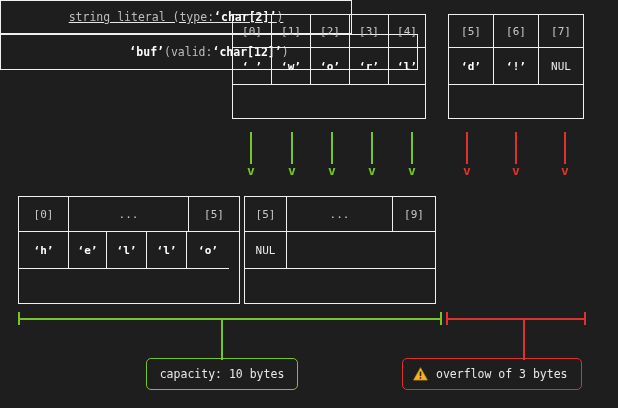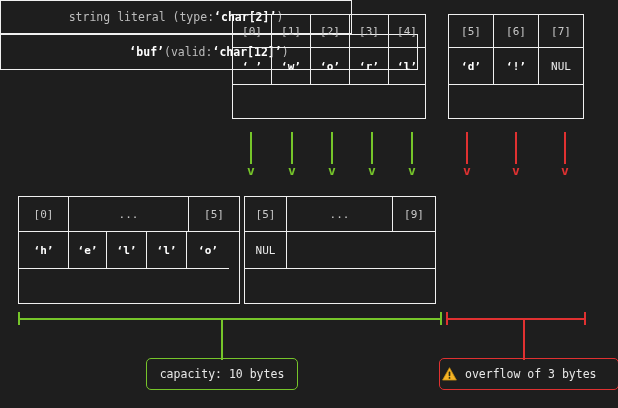--- a/index.html
+++ b/index.html
@@ -32,21 +32,21 @@
     box-sizing:border-box;
     display:flex;align-items:center;justify-content:center;
     font-size:11.5px;color:#bdbdbd;white-space:nowrap;
   }
   .footer-cell b{color:#ffffff;}
 
   
   #lit-left{left:232px;top:14px;width:194px;height:105px;}
   #lit-right{left:448px;top:14px;width:136px;height:105px;}
   #lit-footer{left:232px;top:85px;width:352px;height:34px;border:1px solid #f0f0f0;
-              box-sizing:border-box;display:flex;align-items:center;justify-content:center;}
+              box-sizing:border-box;display:flex;align-items:center;justify-content:center;text-decoration:underline;}
 
   
   #buf-left{left:18px;top:196px;width:222px;height:108px;}
   #buf-right{left:244px;top:196px;width:192px;height:108px;}
   #buf-footer{left:18px;top:268px;width:418px;height:36px;border:1px solid #f0f0f0;
               box-sizing:border-box;display:flex;align-items:center;justify-content:center;}
   #after-box{
     position:absolute;left:446px;top:196px;width:140px;height:108px;
     border:1px solid #f0f0f0;box-sizing:border-box;
     display:flex;align-items:center;justify-content:center;
@@ -65,25 +65,25 @@
   .span-line{position:absolute;height:2px;}
   .span-cap{position:absolute;width:2px;height:13px;}
   .span-drop{position:absolute;width:2px;}
 
   
   .callout{
     position:absolute;box-sizing:border-box;
     border-radius:5px;border:1px solid;
     display:flex;align-items:center;
     font-size:11.5px;color:#e8e8e8;
-    padding:0 2px;white-space:nowrap;
+    padding:0 10px;white-space:nowrap;
   }
   #cap-box{left:146px;top:358px;width:152px;height:32px;border-color:#76c52a;
            justify-content:center;}
-  #ovf-box{left:439px;top:358px;width:180px;height:32px;border-color:#e03131;}
+  #ovf-box{left:402px;top:358px;width:180px;height:32px;border-color:#e03131;}
   #ovf-box .warn{margin-right:8px;display:inline-flex;flex:0 0 auto;}
 </style>
 </head>
 <body>
 
 <div class="stage">
 
   <div class="tbl" id="lit-left">
     <div class="row" style="height:33px;">
       <div class="cell idx brd-r brd-b" style="width:39px;height:33px;">[0]</div>

